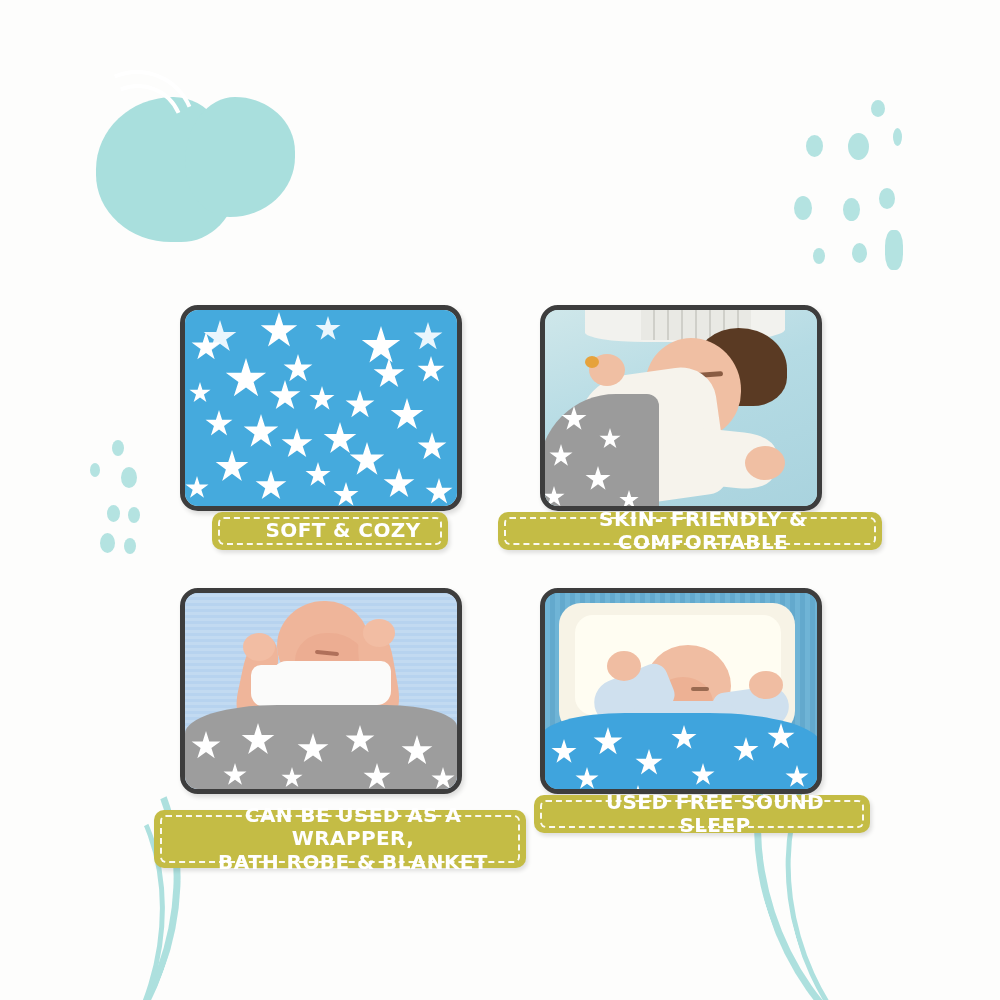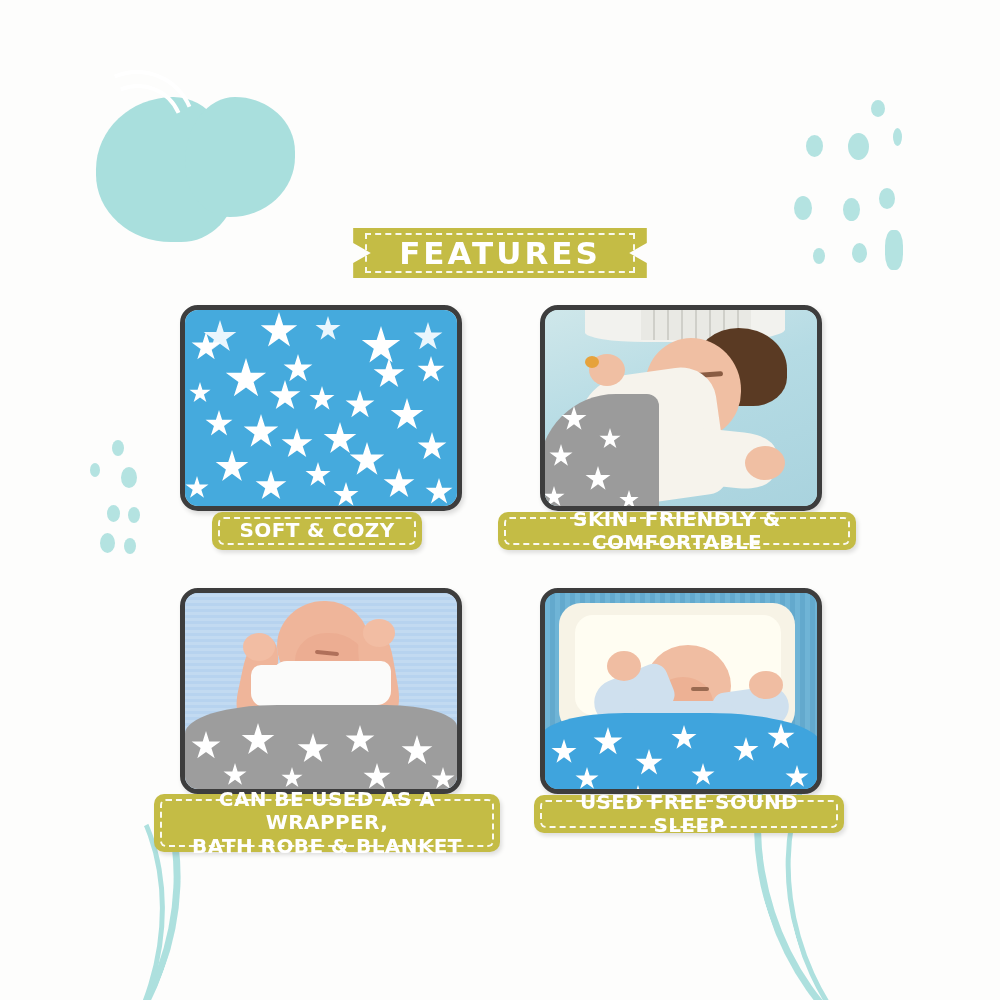--- a/index.html
+++ b/index.html
@@ -131,20 +131,21 @@
   }
   .star.soft{background:#eaf6fd;}
 
   
   .label{
     position:absolute;
     background:#c4bc45;
     border-radius:10px;
     color:#ffffff;
     box-shadow:2px 3px 4px rgba(0,0,0,.12);
+    padding-left:26px;
   }
   .label-dash{
     position:absolute;left:6px;right:6px;top:5px;bottom:5px;
     border:2px dashed rgba(255,255,255,.92);
     border-radius:6px;
   }
   .label-text{
     position:relative;display:flex;align-items:center;justify-content:center;
     width:100%;height:100%;
     font-family:"DejaVu Sans", sans-serif;
@@ -191,26 +192,20 @@
     <div class="dot" style="left:885px;top:230px;width:18px;height:40px;border-radius:40%;"></div>
 
     <div class="swoosh" style="left:760px;top:640px;width:320px;height:430px;transform:rotate(-18deg);"></div>
     <div class="swoosh" style="left:790px;top:690px;width:300px;height:400px;transform:rotate(-16deg);border-width:5px;"></div>
 
     <div class="swoosh" style="left:-170px;top:690px;width:330px;height:430px;transform:scaleX(-1) rotate(-20deg);"></div>
     <div class="swoosh" style="left:-150px;top:735px;width:300px;height:400px;transform:scaleX(-1) rotate(-17deg);border-width:5px;"></div>
   </div>
 
 
-  <div class="features-band">
-    <span class="ribbon">
-      <span class="ribbon-dash"></span>
-      <span class="ribbon-text">FEATURES</span>
-    </span>
-  </div>
 
   <div class="grid">
 
     <div class="cell" style="left:180px;top:5px;">
       <div class="photo" style="left:0;top:0;width:272px;height:196px;">
         <div class="fabric-blue"></div>
         <div class="star soft" style="left:18px;top:10px;width:34px;height:34px;"></div>
         <div class="star" style="left:75px;top:2px;width:38px;height:38px;"></div>
         <div class="star soft" style="left:130px;top:6px;width:26px;height:26px;"></div>
         <div class="star" style="left:176px;top:16px;width:40px;height:40px;"></div>
@@ -313,21 +308,21 @@
             <div class="star" style="left:38px;top:58px;width:24px;height:24px;"></div>
             <div class="star" style="left:112px;top:28px;width:32px;height:32px;"></div>
             <div class="star" style="left:96px;top:62px;width:22px;height:22px;"></div>
             <div class="star" style="left:160px;top:20px;width:30px;height:30px;"></div>
             <div class="star" style="left:178px;top:58px;width:28px;height:28px;"></div>
             <div class="star" style="left:216px;top:30px;width:32px;height:32px;"></div>
             <div class="star" style="left:246px;top:62px;width:24px;height:24px;"></div>
           </div>
         </div>
       </div>
-      <div class="label" style="left:-26px;top:206px;width:346px;height:58px;">
+      <div class="label" style="left:-26px;top:222px;width:346px;height:58px;">
         <span class="label-dash"></span>
         <span class="label-text">CAN BE USED AS A WRAPPER,
 BATH ROBE &amp; BLANKET</span>
       </div>
     </div>
 
     <div class="cell" style="left:540px;top:288px;">
       <div class="photo" style="left:0;top:0;width:272px;height:196px;background:#5fa9cf;">
         <div class="scene">
 

